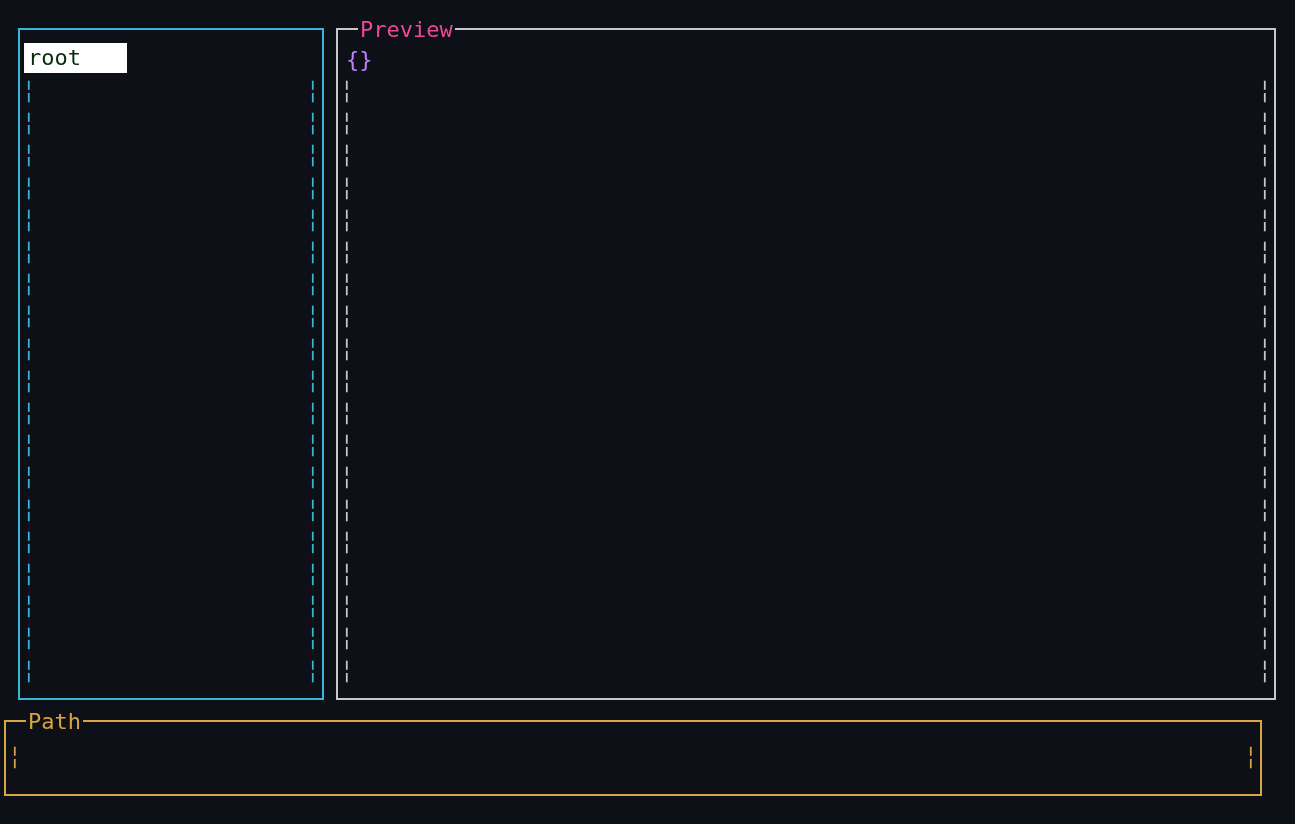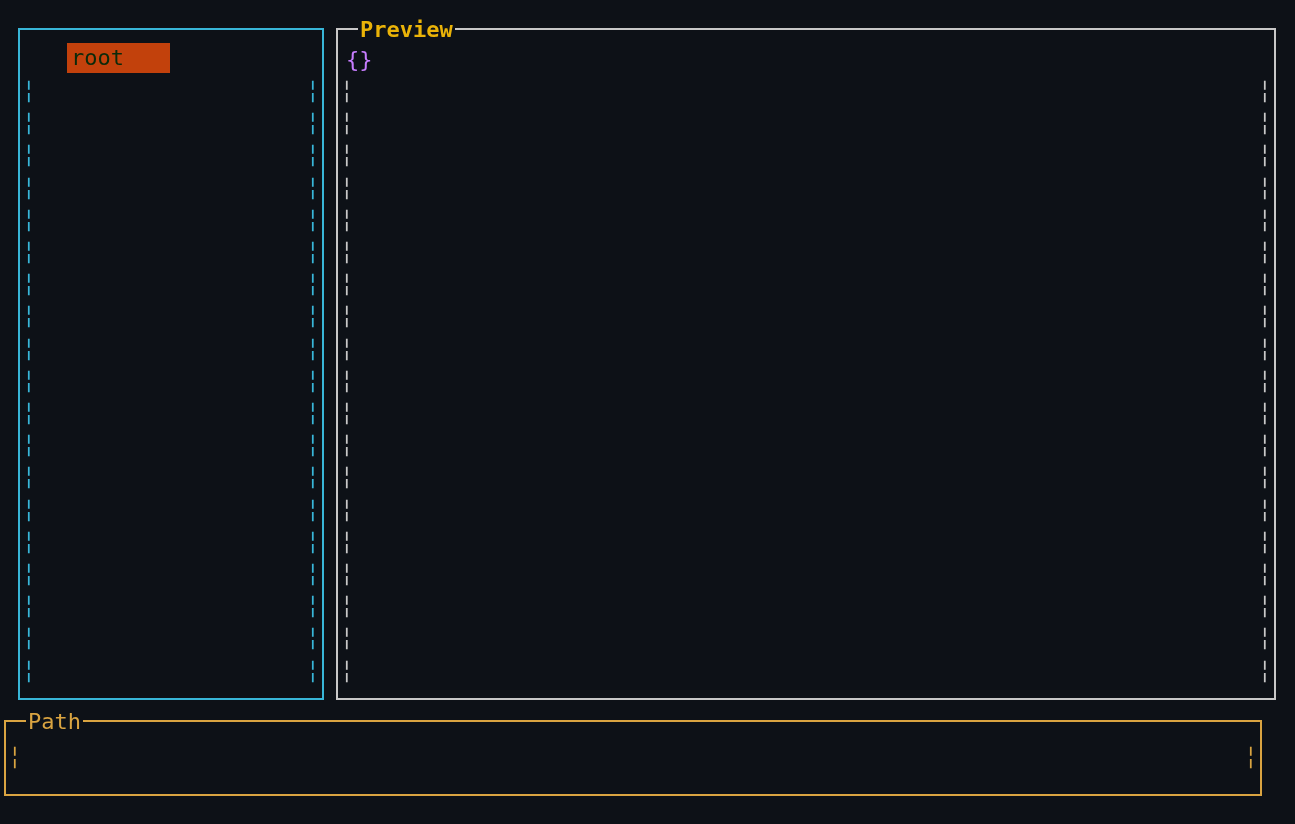--- a/index.html
+++ b/index.html
@@ -47,23 +47,22 @@
     right: 4px;
     bottom: 4px;
   }
   .tree-item {
     display: inline-block;
     padding: 0 46px 0 4px;
     line-height: 30px;
     height: 30px;
   }
   .tree-item.selected {
-    background: #c2410c;
+    background: #ffffff;
     color: #0a2a0a;
-    margin-left: 43px;
   }
 
   
   .dash-col {
     position: absolute;
     top: 46px;
     bottom: 10px;
     width: 14px;
     font-size: 22px;
     line-height: 32.2px;
@@ -77,22 +76,21 @@
 
   
   .preview-panel {
     left: 336px;
     top: 28px;
     width: 940px;
     height: 672px;
     border: 2px solid #c8c8c8;
   }
   .preview-title {
-    color: #eab308;
-    font-weight: bold;
+    color: #ec4899;
   }
   .preview-content {
     position: absolute;
     top: 14px;
     left: 8px;
     right: 8px;
     color: #c77dff;
     font-weight: 500;
   }
 

